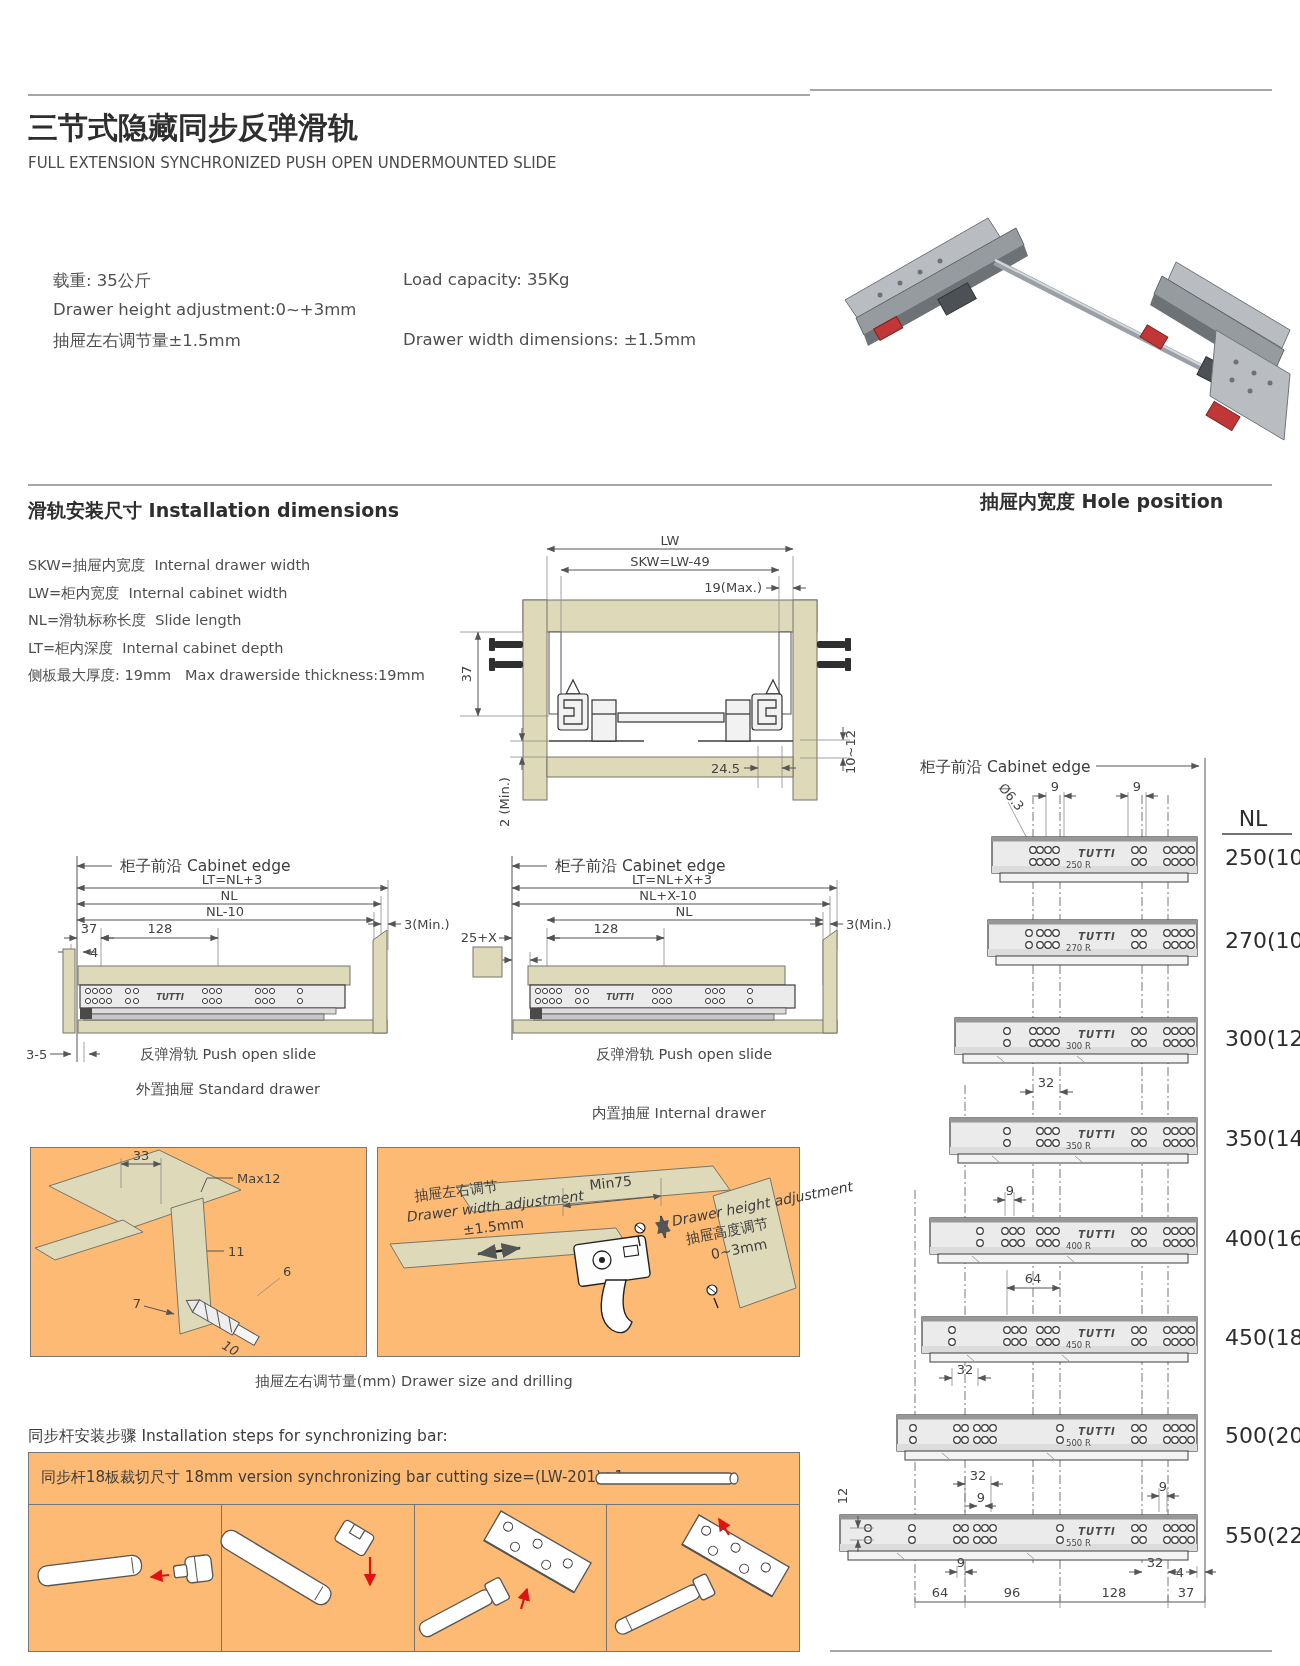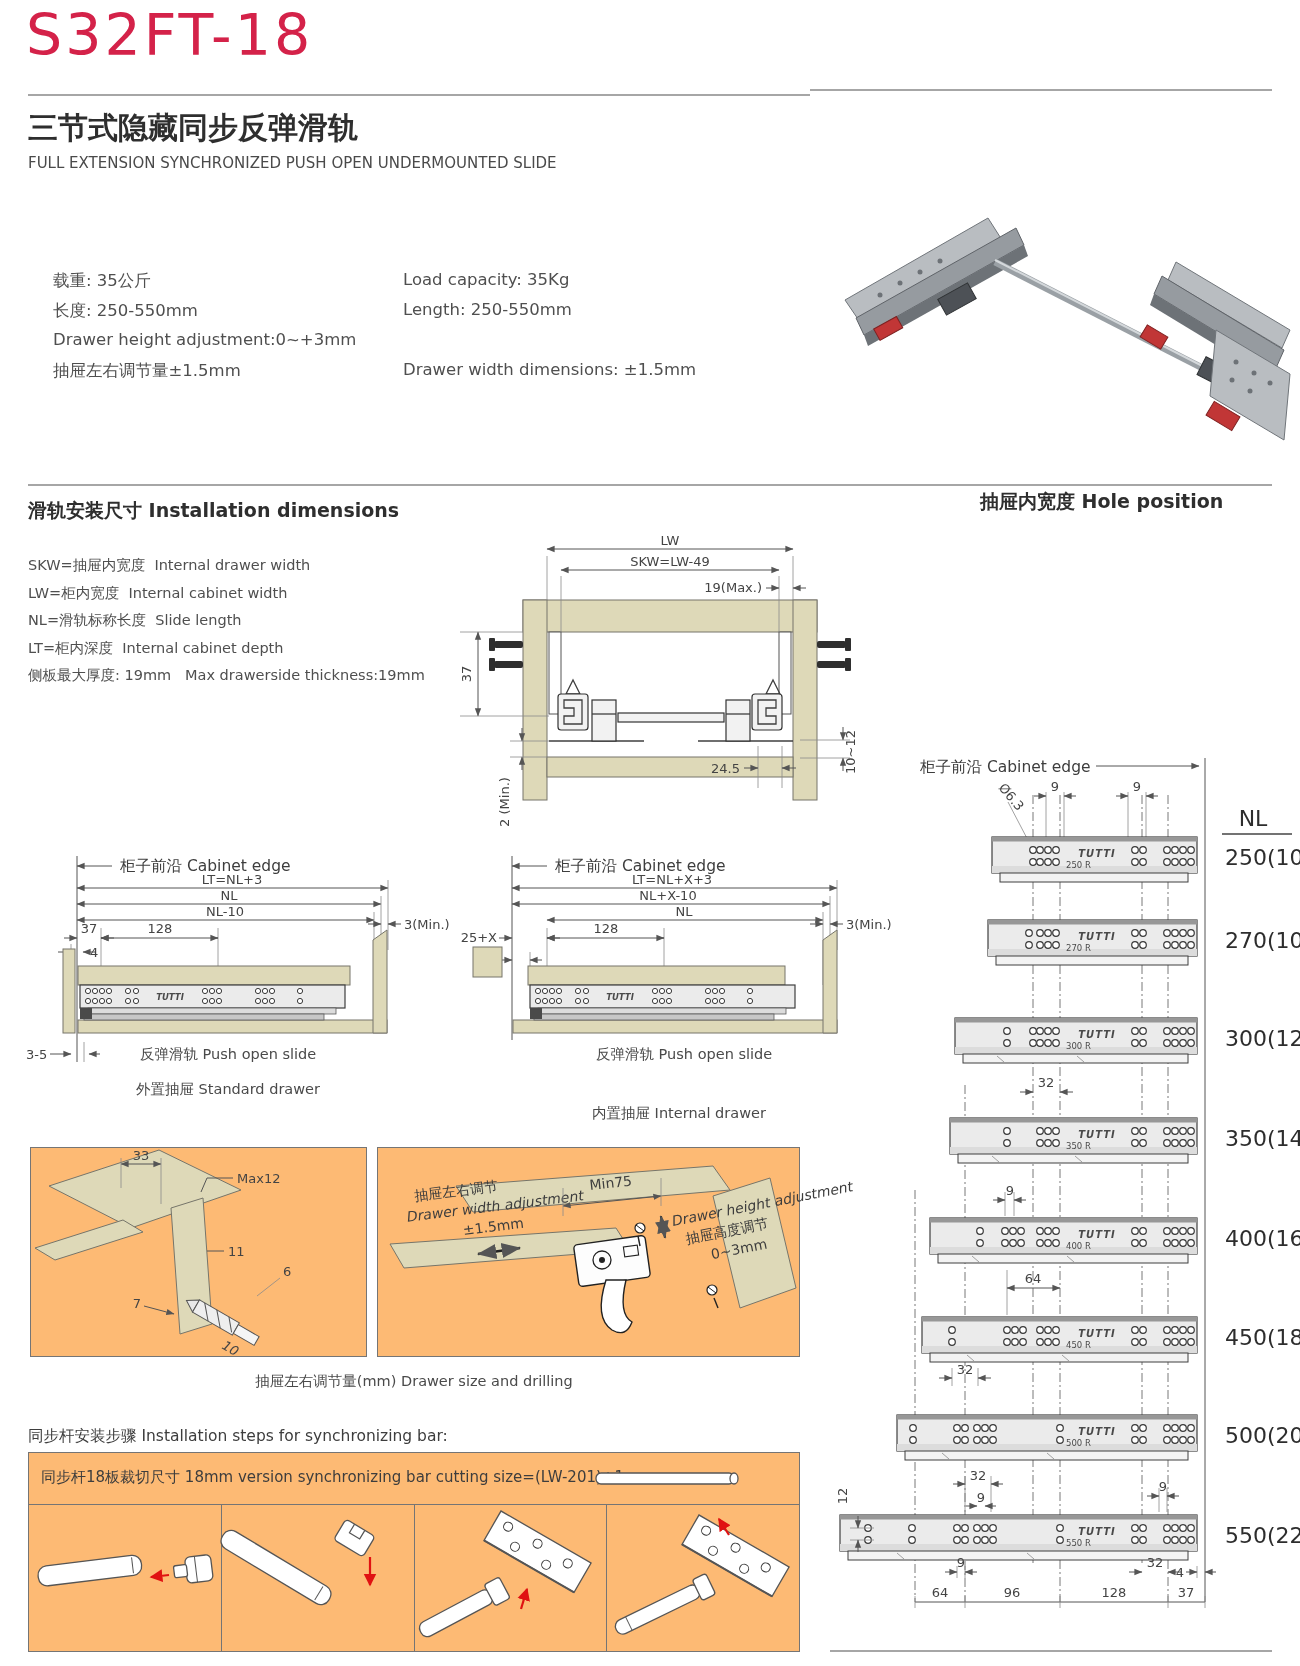--- a/index.html
+++ b/index.html
@@ -48,34 +48,29 @@
   .logo{font-size:10px;font-weight:bold;font-style:italic;fill:#4a4a4a;letter-spacing:1px;text-anchor:middle;}
   .logos{font-size:8.5px;font-weight:bold;font-style:italic;fill:#4a4a4a;text-anchor:middle;}
   .mark{font-size:8.5px;fill:#4a4a4a;}
   .iso{font-size:14px;fill:#3d3d3d;}
 </style>
 </head>
 <body>
 
 <div class="page">
 
-  <div class="model">S32FT-18</div>
   <div class="hr" style="left:28px;top:94px;width:782px;"></div>
   <div class="hr" style="left:810px;top:89px;width:462px;"></div>
   <div class="h-zh">三节式隐藏同步反弹滑轨</div>
   <div class="h-en">FULL EXTENSION SYNCHRONIZED PUSH OPEN UNDERMOUNTED SLIDE</div>
 
   <div class="specs">
     <div class="spec-row">
         <span class="zh">载重: 35公斤</span>
         <span>Load capacity: 35Kg</span>
-      </div>
-    <div class="spec-row">
-        <span class="zh">长度: 250-550mm</span>
-        <span>Length: 250-550mm</span>
       </div>
     <div class="spec-row">
         <span>Drawer height adjustment:0~+3mm</span>
       </div>
     <div class="spec-row">
         <span class="zh">抽屉左右调节量±1.5mm</span>
         <span>Drawer width dimensions: ±1.5mm</span>
       </div>
   </div>
 

